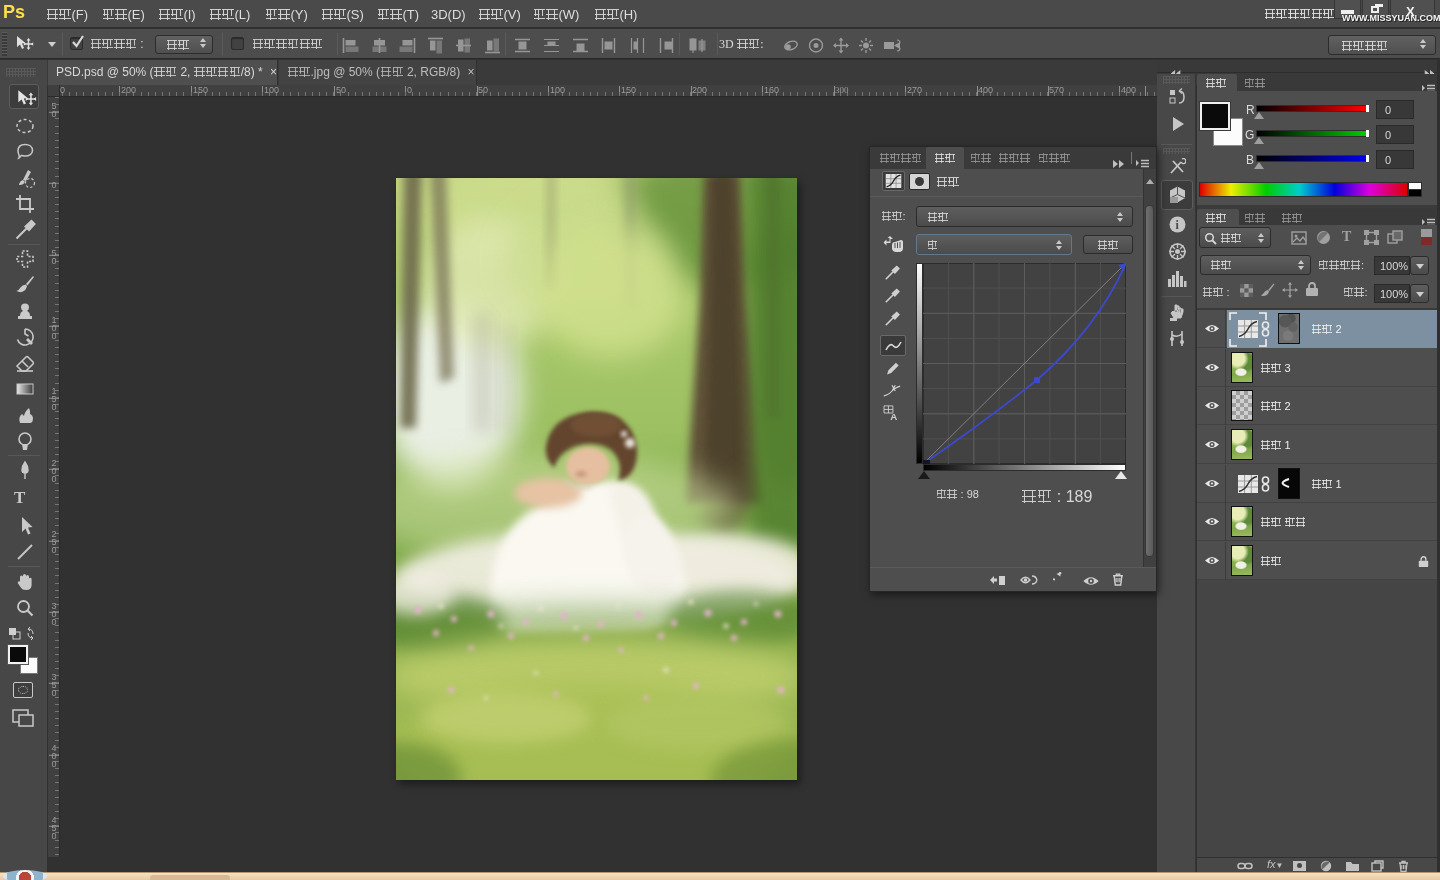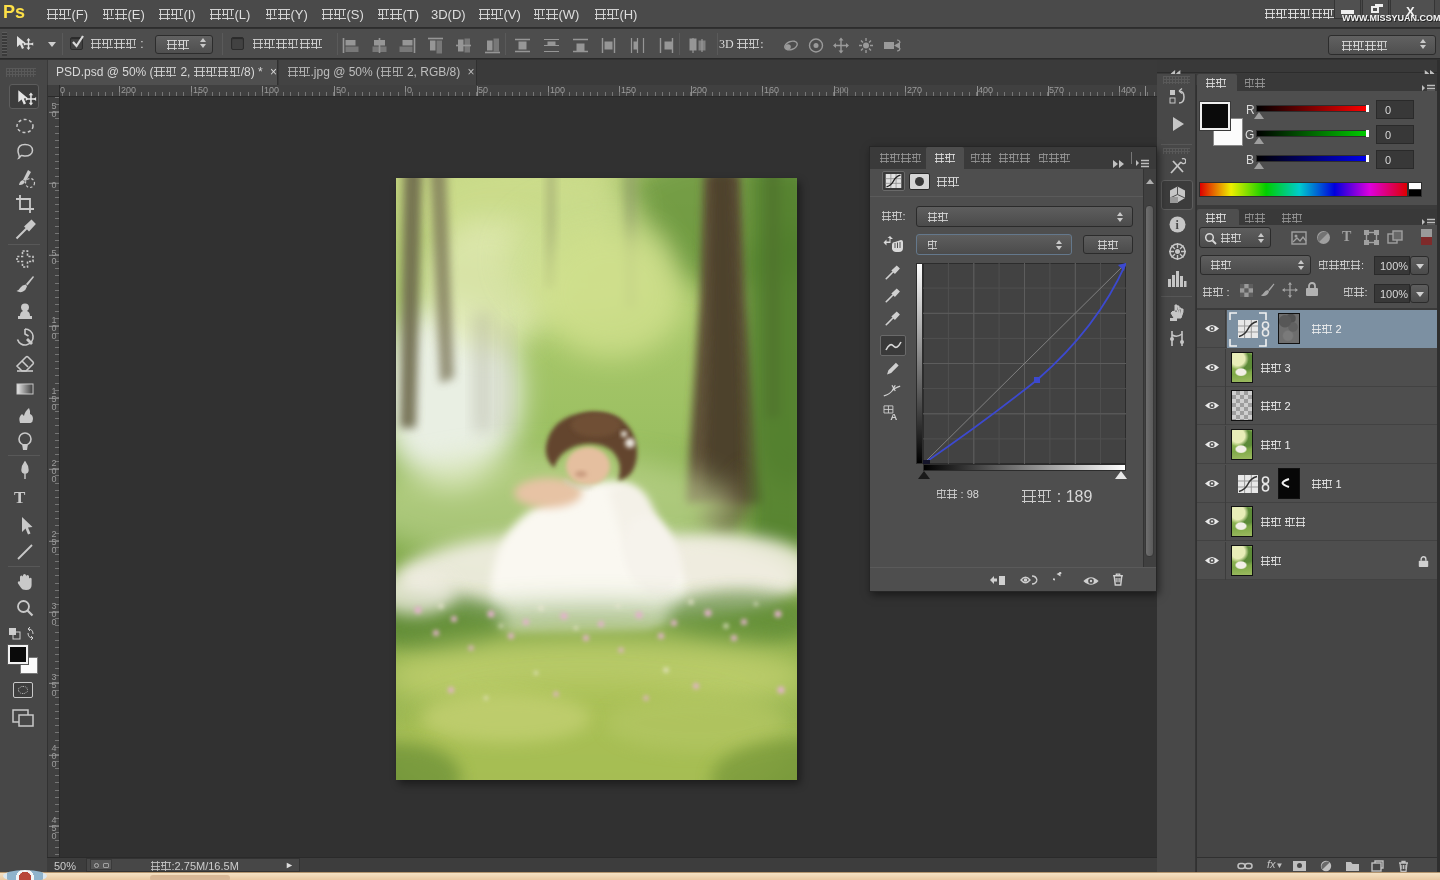--- a/index.html
+++ b/index.html
@@ -502,30 +502,20 @@
       <circle cx="180" cy="450" r="2"></circle>
             <circle cx="330" cy="448" r="2.5"></circle>
             <circle cx="140" cy="495" r="2"></circle>
       <circle cx="270" cy="492" r="2.5"></circle>
             <circle cx="90" cy="520" r="2"></circle>
     </g>
   </svg>
   </div>
 </div>
 
-<div class="abs" id="statusbar">
-  <div class="abs" style="left:7px;top:2px;">50%</div>
-  <div class="abs" style="left:39px;top:0px;width:214px;height:14px;background:#474747;border:1px solid #333;"></div>
-  <div class="abs" style="left:43px;top:1px;width:22px;height:11px;background:#555;border:1px solid #3a3a3a;">
-        <div class="abs" style="left:3px;top:3px;width:5px;height:5px;border-radius:50%;border:1.5px solid #b0b0b0;"></div>
-        <div class="abs" style="left:12px;top:3px;width:6px;height:5px;border:1.5px solid #a0a0a0;border-radius:1px;"></div>
-      </div>
-  <div class="abs" style="left:103px;top:2px;"><span class="h"></span><span class="h2"></span>:2.75M/16.5M</div>
-  <div class="abs" style="left:238px;top:2px;color:#ddd;font-size:9px;">►</div>
-</div>
 
 <div class="abs" id="taskbar">
   <div class="abs" style="left:3px;top:-3px;width:44px;height:12px;border-radius:50%;background:radial-gradient(circle at 50% 65%,#b8473a 0 26%,#f0f4f6 27% 38%,#8fb3cc 39% 78%,#dce8f0 79%);"></div>
   <div class="abs" style="left:150px;top:2px;width:80px;height:6px;border-radius:3px;background:#d9b896;"></div>
 </div>
 
 <div class="abs" id="dockhead">
   <div class="abs" style="left:13px;top:3px;"><svg width="12" height="7" viewBox="0 0 12 8">
           <path d="M5 0 L0 4 L5 8 Z M11 0 L6 4 L11 8 Z" fill="#c0c0c0"></path>
         </svg></div>

